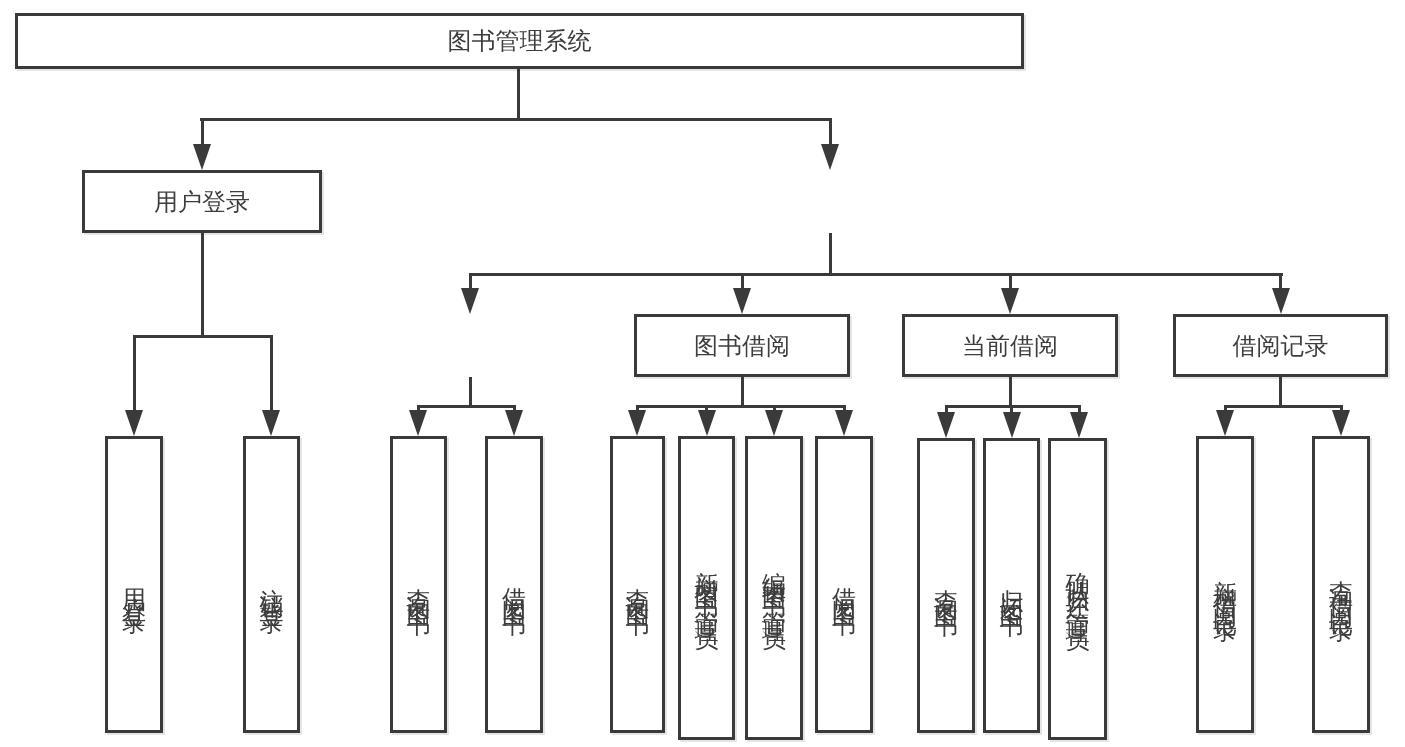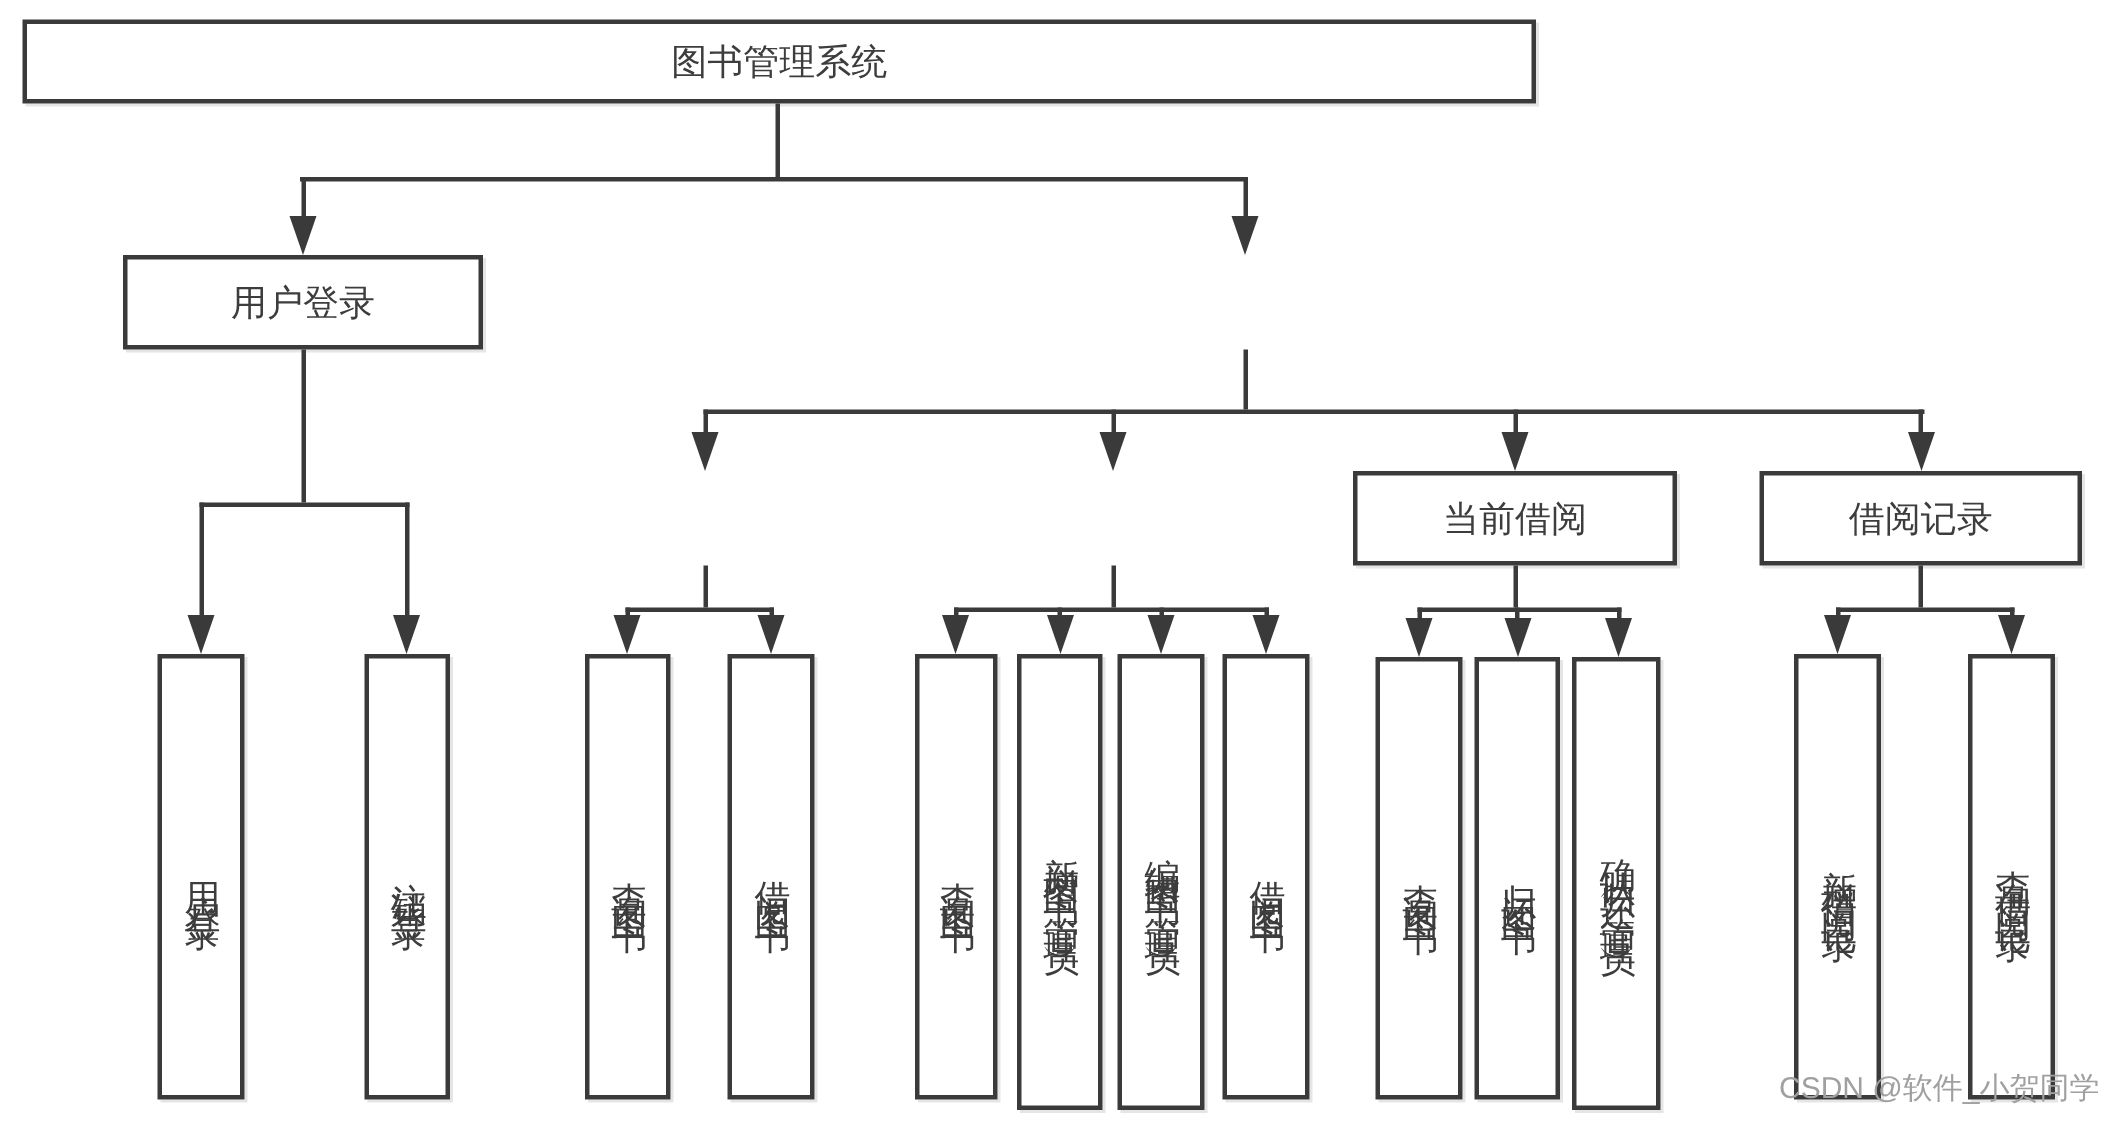--- a/index.html
+++ b/index.html
@@ -38,20 +38,23 @@
   <div class="node" style="left:15px;top:13px;width:1009px;height:56px;">
     <span class="lbl">图书管理系统</span>
   </div>
 
   <div class="node" style="left:82px;top:170px;width:240px;height:63px;">
     <span class="lbl">用户登录</span>
   </div>
 
 
 
+  <div class="node" style="left:634px;top:314px;width:216px;height:63px;">
+    <span class="lbl">图书借阅</span>
+  </div>
 
   <div class="node" style="left:902px;top:314px;width:216px;height:63px;">
     <span class="lbl">当前借阅</span>
   </div>
 
   <div class="node" style="left:1173px;top:314px;width:215px;height:63px;">
     <span class="lbl">借阅记录</span>
   </div>
 
   <div class="node leaf" style="left:105px;top:436px;width:58px;height:297px;">
@@ -150,15 +153,14 @@
   <div class="vline" style="left:1077.5px;top:405px;height:9px;"></div>
   <div class="arrowhead" style="left:1070px;top:412px;"></div>
 
   <div class="vline" style="left:1279px;top:377px;height:28px;"></div>
   <div class="hline" style="left:1223.5px;top:405px;width:119px;"></div>
   <div class="vline" style="left:1223.5px;top:405px;height:7px;"></div>
   <div class="arrowhead" style="left:1216px;top:410px;"></div>
   <div class="vline" style="left:1339.5px;top:405px;height:7px;"></div>
   <div class="arrowhead" style="left:1332px;top:410px;"></div>
 
-  <div class="watermark" style="left:1186px;top:712px;">CSDN @软件_小贺同学</div>
 
 </div>
 
 </body></html>

